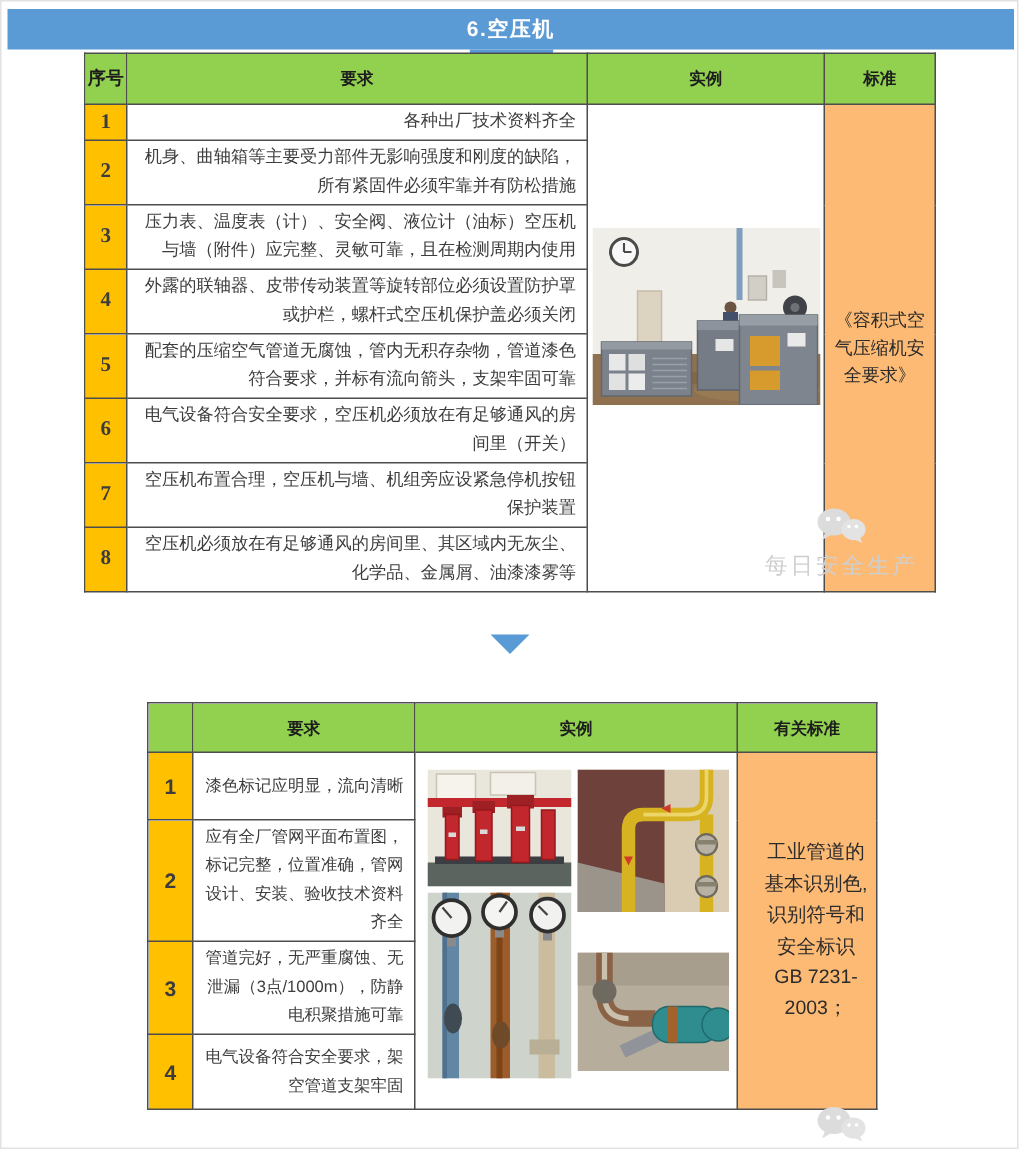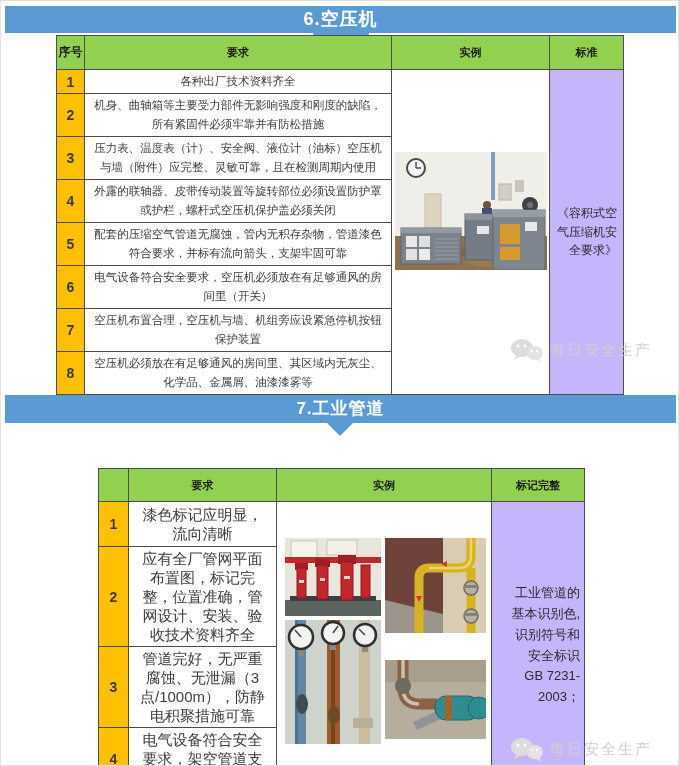--- a/index.html
+++ b/index.html
@@ -3,66 +3,66 @@
 <meta charset="utf-8">
 <style>
   * { box-sizing: border-box; }
   body { margin:0; background:#fff; font-family:"Liberation Sans","DejaVu Sans",sans-serif; }
   .page { position:relative; width:679px; height:766px; margin:0 auto; background:#fff;
           border:1px solid #e2e2e2; overflow:hidden; }
 
   
   .banner { position:absolute; left:4px; width:671px; background:#5B9BD5; color:#fff;
             font-weight:bold; text-align:center; letter-spacing:1px; }
-  .banner1 { top:5px; height:27px; line-height:27px; font-size:18px; }
+  .banner1 { top:5px; height:27px; line-height:27px; font-size:14px; }
   .banner1::after { content:""; position:absolute; top:100%; left:50%; transform:translateX(-50%);
             width:56px; height:6px; background:#5B9BD5; border-radius:0 0 28px 28px; }
   .banner2 { top:394px; height:28px; line-height:28px; font-size:17px; }
   .tri-down { position:absolute; top:422px; left:50%; transform:translateX(-50%); width:0; height:0;
             border-left:13px solid transparent; border-right:13px solid transparent;
             border-top:13px solid #5B9BD5; }
 
   
   table { border-collapse:collapse; table-layout:fixed; }
   td, th { border:1px solid #4d4d4d; padding:0; overflow:hidden; }
   th { background:#92D050; color:#1d1d1d; font-weight:bold; font-size:11px; text-align:center; }
   td.num { background:#FFC000; color:#3c3c3c; text-align:center; vertical-align:middle;
            font-weight:bold; font-size:14px; }
   td.req { background:#fff; color:#3d3d3d; font-size:11.5px; line-height:19px;
-           padding:2px 7px; vertical-align:middle; text-align:center; }
+           padding:2px 7px; vertical-align:middle; text-align:right; }
   td.media { background:#fff; vertical-align:middle; text-align:center; }
-  td.std  { background:#c4b5fd; color:#2b2b2b; vertical-align:middle; text-align:right; }
-
-  .t1 { position:absolute; left:55px; top:34px; width:567px; }
+  td.std  { background:#fdba74; color:#2b2b2b; vertical-align:middle; text-align:center; }
+
+  .t1 { position:absolute; left:55px; top:34px; width:567px;font-family:Liberation Serif, serif; }
   .t1 th.h-num { font-size:12px; line-height:1.2; }
   .t1 tr.hd  th { height:34px; }
   .t1 tr.r1 td { height:24px; }
   .t1 tr.r2 td, .t1 tr.r3 td, .t1 tr.r4 td, .t1 tr.r5 td, .t1 tr.r8 td { height:43px; }
   .t1 tr.r6 td, .t1 tr.r7 td { height:37px; }
   .t1 td.std { font-size:12px; line-height:1.55; padding:0 6px; }
   .t1 .photo1 { display:block; margin:0 auto 42px auto; }
 
   .t2 { position:absolute; left:97px; top:467px; width:486px; }
   .t2 tr.hd th { height:33px; }
   .t2 tr.r1 td { height:45px; }
   .t2 tr.r2 td { height:78px; }
   .t2 tr.r3 td { height:56px;margin-top:48px; }
   .t2 tr.r4 td { height:50px; }
-  .t2 td.req { font-size:15px; line-height:19px; }
+  .t2 td.req { font-size:11px; line-height:19px; }
   .t2 td.std { font-size:13px; line-height:1.6; padding:0 4px 0 16px; white-space:pre-line; }
   .pgrid { position:relative; width:213px; height:227px; margin:0 auto; }
   .pgrid svg { position:absolute; display:block; }
   .pA { left:7px;   top:6px; }
   .pB { left:107px; top:6px; }
   .pC { left:7px;   top:88px; }
   .pD { left:107px; top:128px; }
 
   
   .wm { position:absolute; display:flex; align-items:center; gap:6px;
-        color:#cfcfcf; font-size:15px; letter-spacing:2px; }
+        color:#cfcfcf; font-size:15px; letter-spacing:2px;flex-direction:column; }
   .wm1 { left:509px; top:337px; }
   .wm2 { left:509px; top:736px; }
 </style>
 </head>
 <body>
 
 <div class="page">
 
   <div class="banner banner1">
     <span>6.空压机</span>
@@ -159,38 +159,35 @@
       <circle cx="8" cy="8" r="1.5" fill="#fff"></circle>
         <circle cx="15" cy="8" r="1.5" fill="#fff"></circle>
       <ellipse cx="25" cy="15" rx="8" ry="7" fill="#e3e3e3"></ellipse>
       <polygon points="29,20 31,24 24,21" fill="#e3e3e3"></polygon>
       <circle cx="22" cy="13" r="1.2" fill="#fff"></circle>
         <circle cx="27" cy="13" r="1.2" fill="#fff"></circle>
     </svg>
     <span>每日安全生产</span>
   </div>
 
-  <div class="banner banner2">
-    <span>7.工业管道</span>
-  </div>
   <div class="tri-down"></div>
 
   <table class="t2">
     <colgroup>
         <col style="width:30px">
         <col style="width:148px">
         <col style="width:215px">
         <col style="width:93px">
       </colgroup>
     <tbody>
         <tr class="hd">
       <th></th>
       <th>要求</th>
       <th>实例</th>
-      <th>标记完整</th>
+      <th>有关标准</th>
     </tr>
     <tr class="r1">
       <td class="num">1</td>
       <td class="req">漆色标记应明显，流向清晰</td>
       <td class="media" rowspan="4">
         <div class="pgrid">
 
           <svg class="pA" width="96" height="78" viewBox="0 0 96 78">
             <rect width="96" height="78" fill="#e9e6dc"></rect>
             <rect x="6" y="3" width="26" height="17" fill="#f5f3ec" stroke="#c9c4b6"></rect>

